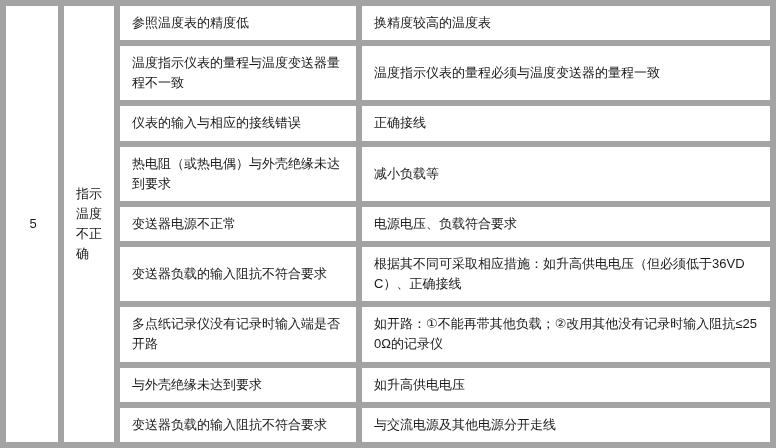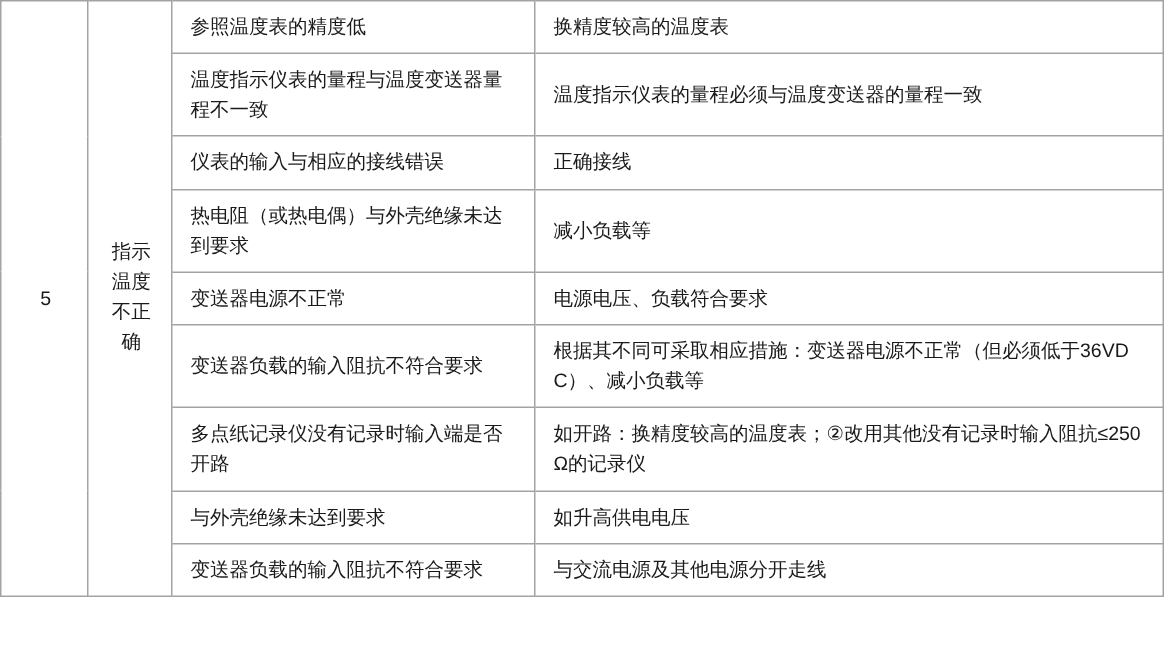--- a/index.html
+++ b/index.html
@@ -20,42 +20,41 @@
     position: relative;
     background: #ffffff;
     box-sizing: border-box;
   }
   table.fault-table {
     border-collapse: collapse;
     width: 776px;
     table-layout: fixed;
   }
   table.fault-table td {
-    border: 1px solid #a3a3a3;
+    border: 6px solid #a3a3a3;
     padding: 7px 10px 7px 12px;
     font-size: 13px;
     line-height: 1.55;
     vertical-align: middle;
     word-break: break-all;
     box-sizing: border-box;
   }
   td.col-index {
     width: 58px;
     text-align: center;
     border-left: none;
     font-size: 13px;
     color: #1a1a1a;
   }
   td.col-fault {
     width: 56px;
-    text-align: center;
+    text-align: left;
     padding: 4px 6px;
     line-height: 1.7;
     font-size: 13px;
-    font-family: Liberation Mono, monospace;
   }
   td.col-fault .fault-line {
     display: block;
     white-space: nowrap;
   }
   td.col-cause {
     width: 242px;
   }
   td.col-action {
     border-right: none;
@@ -95,25 +94,25 @@
       <tr>
         <td class="col-cause">热电阻（或热电偶）与外壳绝缘未达到要求</td>
         <td class="col-action">减小负载等</td>
       </tr>
       <tr>
         <td class="col-cause">变送器电源不正常</td>
         <td class="col-action">电源电压、负载符合要求</td>
       </tr>
       <tr>
         <td class="col-cause">变送器负载的输入阻抗不符合要求</td>
-        <td class="col-action">根据其不同可采取相应措施：变送器电源不正常（但必须低于36VDC）、减小负载等</td>
+        <td class="col-action">根据其不同可采取相应措施：如升高供电电压（但必须低于36VDC）、正确接线</td>
       </tr>
       <tr>
         <td class="col-cause">多点纸记录仪没有记录时输入端是否开路</td>
-        <td class="col-action">如开路：换精度较高的温度表；②改用其他没有记录时输入阻抗≤250Ω的记录仪</td>
+        <td class="col-action">如开路：①不能再带其他负载；②改用其他没有记录时输入阻抗≤250Ω的记录仪</td>
       </tr>
       <tr>
         <td class="col-cause">与外壳绝缘未达到要求</td>
         <td class="col-action">如升高供电电压</td>
       </tr>
       <tr class="row-last">
         <td class="col-cause">变送器负载的输入阻抗不符合要求</td>
         <td class="col-action">与交流电源及其他电源分开走线</td>
       </tr>
     </tbody>

